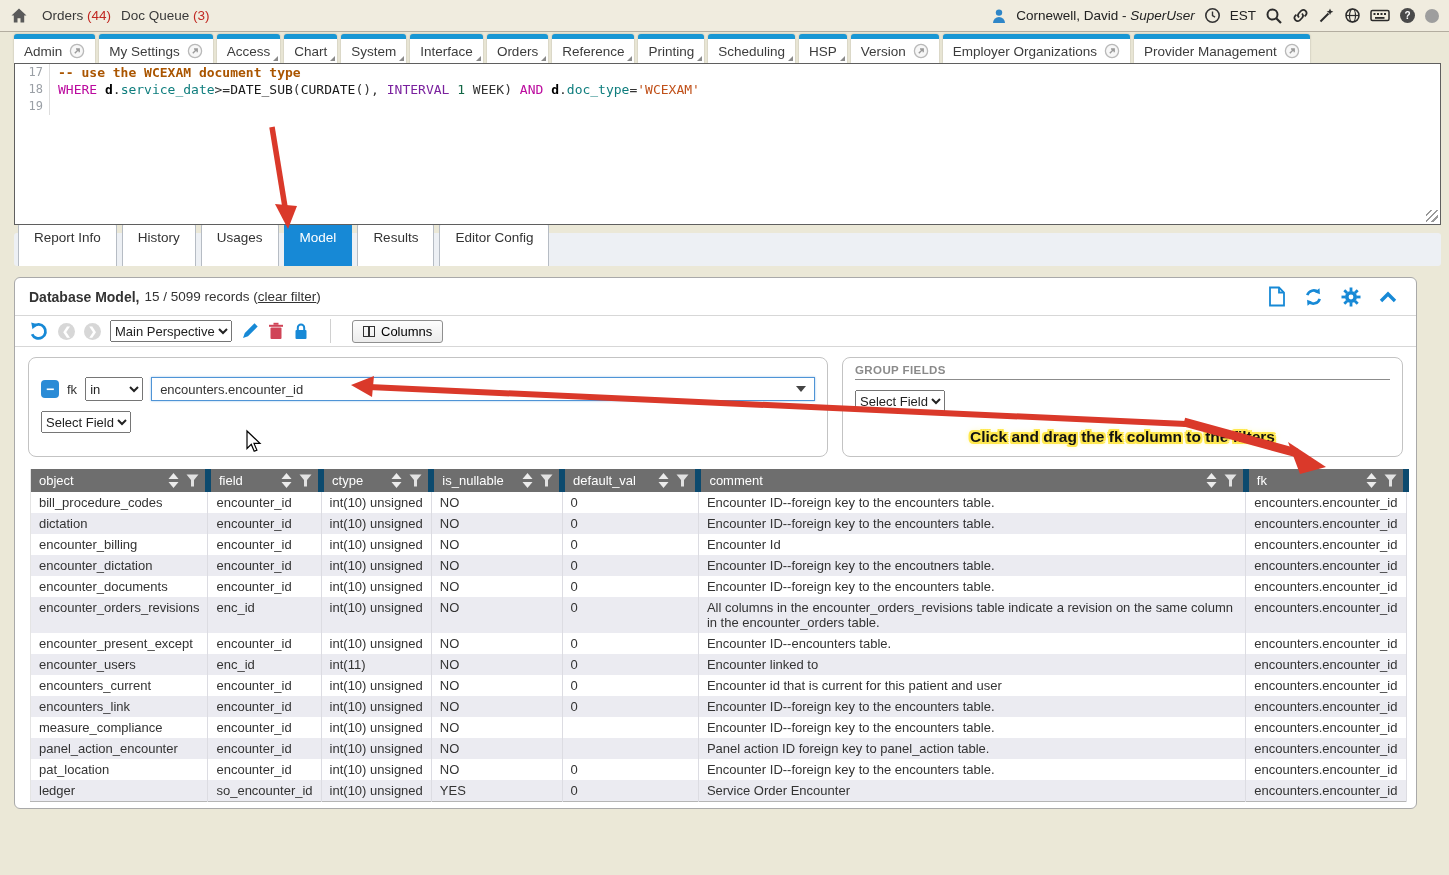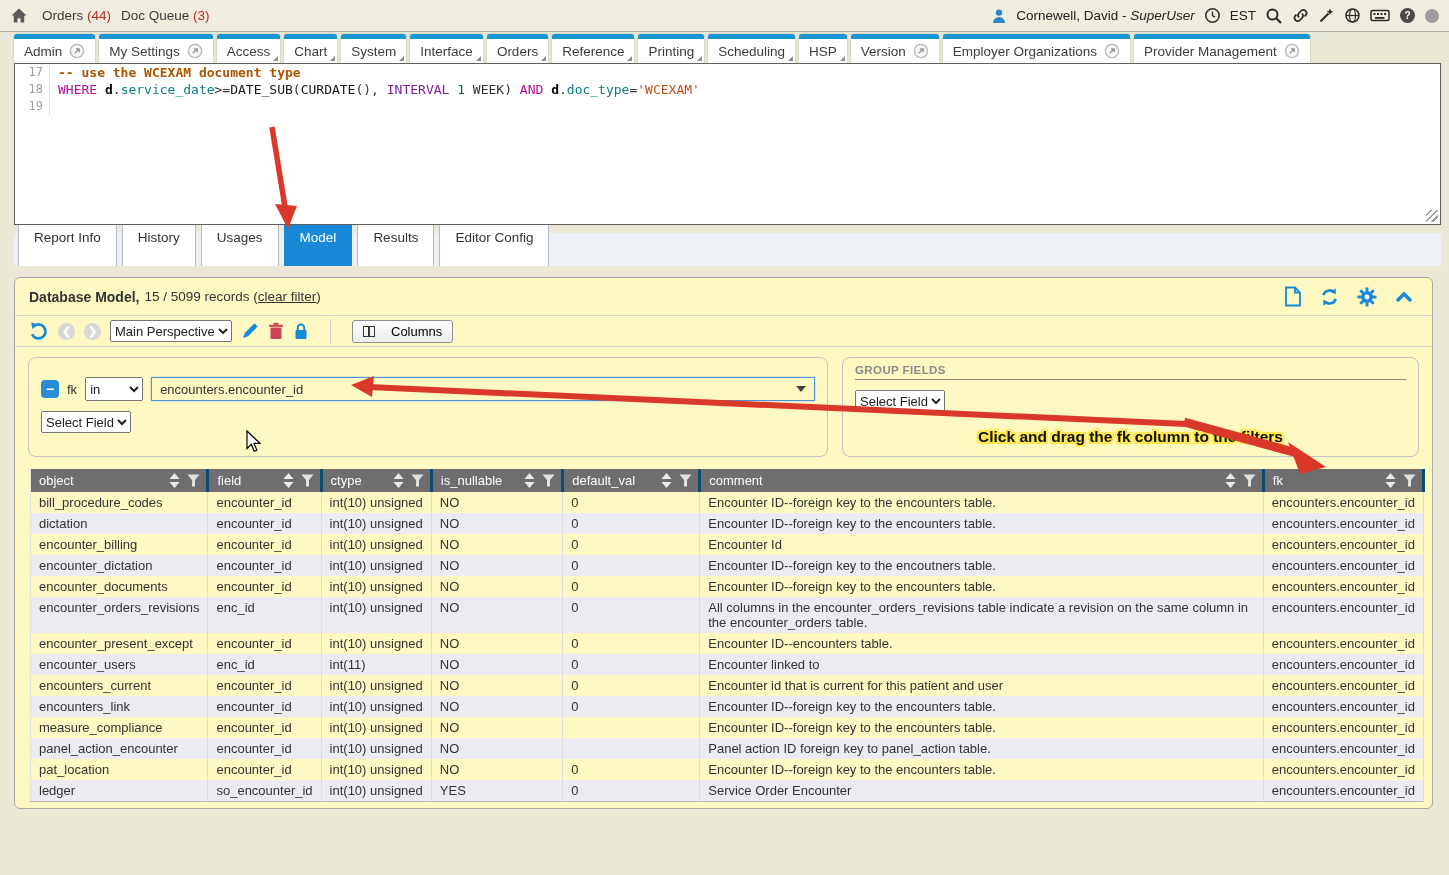--- a/index.html
+++ b/index.html
@@ -30,32 +30,32 @@
   .tk-fn{color:#1a1a1a;}
   .tk-num{color:#116644;}
   .tk-str{color:#c05019;}
   .tk-plain{color:#333;}
   .resize-handle{position:absolute;right:2px;bottom:2px;width:12px;height:12px;background:repeating-linear-gradient(135deg,transparent 0 3px,#999 3px 4.5px);}
   
   .tabstrip{margin:8px 8px 0 14px;background:#edf0f4;border-radius:3px;padding:3px 4px 0;display:flex;gap:5px;height:33px;box-sizing:border-box;align-items:flex-end;}
   .rtab{background:#fff;border:1px solid #b6bcc4;border-bottom:none;border-radius:3px 3px 0 0;padding:6px 15px 21px;font-size:13.5px;color:#333;cursor:pointer;}
   .rtab.active{background:#1789d6;border-color:#1789d6;color:#fff;}
   
-  .panel{margin:11px 16px 0 14px;background:#fef9c3;border:1px solid #a9a9a9;border-radius:6px;box-sizing:border-box;padding-bottom:6px;}
+  .panel{margin:11px 32px 0 14px;background:#ffffff;border:1px solid #a9a9a9;border-radius:6px;box-sizing:border-box;padding-bottom:6px;}
   .panel-header{display:flex;align-items:center;padding:8px 14px;border-bottom:1px solid #d7d7d7;font-size:13.5px;}
   .panel-title{font-weight:bold;font-size:14px;}
   .panel-records{margin-left:5px;}
   .clear-filter{text-decoration:underline;cursor:pointer;color:#333;}
   .panel-hicons{margin-left:auto;display:flex;gap:17px;align-items:center;margin-right:4px;}
   .panel-toolbar{display:flex;align-items:center;gap:9px;padding:5px 14px;border-bottom:1px solid #d7d7d7;height:31px;box-sizing:border-box;}
   .navcirc{width:17px;height:17px;border-radius:50%;background:#d7d7d7;color:#fff;font-size:11px;font-weight:bold;display:inline-flex;align-items:center;justify-content:center;cursor:pointer;}
   select{font-family:"Liberation Sans",sans-serif;font-size:13px;color:#222;}
   .persp-select{height:22px;}
   .toolbar-sep{width:1px;height:24px;background:#d0d0d0;margin:0 12px;}
-  .columns-btn{display:inline-flex;align-items:center;gap:16px;border:1px solid #8f8f8f;border-radius:3px;background:linear-gradient(#fdfdfd,#ececec);padding:3px 10px;font-size:13px;cursor:pointer;}
+  .columns-btn{display:inline-flex;align-items:center;gap:6px;border:1px solid #8f8f8f;border-radius:3px;background:linear-gradient(#fdfdfd,#ececec);padding:3px 10px;font-size:13px;cursor:pointer;}
   .col-ic{width:12px;height:11px;border:1.4px solid #333;box-sizing:border-box;position:relative;}
   .col-ic::after{content:"";position:absolute;left:4.2px;top:0;bottom:0;width:1.4px;background:#333;}
   
   .boxes-row{display:flex;gap:14px;padding:10px 13px 0;align-items:stretch;}
   .fbox{border:1px solid #c3c3c3;border-radius:8px;box-sizing:border-box;padding:6px 12px 10px;position:relative;height:100px;}
   .filters-box{width:800px;flex:none;}
   .group-box{flex:1;}
   .fbox-head{display:flex;align-items:center;justify-content:space-between;border-bottom:1px solid #8c8c8c;padding-bottom:3px;}
   .fbox-title{font-size:11.5px;font-weight:bold;color:#8a8a8a;letter-spacing:.4px;}
   .filter-row{display:flex;align-items:center;gap:8px;margin-top:13px;}
@@ -63,21 +63,21 @@
   .fk-label{font-size:13px;}
   .op-select{height:24px;width:58px;}
   .combo{flex:1;height:24px;border:1px solid #4f94d6;box-shadow:0 0 2px #9cc3e8;display:flex;align-items:center;padding:0 8px;font-size:13px;box-sizing:border-box;cursor:pointer;}
   .combo .caret{margin-left:auto;width:0;height:0;border-left:5px solid transparent;border-right:5px solid transparent;border-top:6px solid #444;}
   .select-field{margin-top:10px;height:22px;}
   .gf-select{margin-top:10px;height:22px;}
   .annotation{margin-top:16px;text-align:center;font-size:15.5px;font-weight:bold;color:#111;
     text-shadow:-2px -2px 0 #ffe84d,2px -2px 0 #ffe84d,-2px 2px 0 #ffe84d,2px 2px 0 #ffe84d,0 2px 0 #ffe84d,0 -2px 0 #ffe84d,2px 0 0 #ffe84d,-2px 0 0 #ffe84d,0 0 6px #ffe84d;}
   
   .dtable{border-collapse:collapse;margin:12px 7px 0 15px;table-layout:fixed;font-size:13px;}
-  .dtable th{background:#6e6e6e;color:#fff;font-weight:normal;text-align:left;padding:4px 6px 4px 8px;border-right:3px solid #0c4a6e;cursor:pointer;}
+  .dtable th{background:#6e6e6e;color:#fff;font-weight:normal;text-align:left;padding:4px 6px 4px 8px;border-right:6px solid #0c4a6e;cursor:pointer;}
   .th-inner{display:flex;align-items:center;}
   .th-icons{margin-left:auto;display:flex;align-items:center;gap:7px;}
   .dtable td{padding:3px 8px;border-right:1px solid #dcdce2;color:#333;vertical-align:top;overflow:hidden;white-space:nowrap;text-overflow:clip;}
   .dtable td.wrap{white-space:normal;}
   .dtable tr:nth-child(even){background:#ebebf1;}
   .dtable{border-bottom:1px solid #b5b5b5;border-left:1px solid #e4e4e4;}
   
   .overlay{position:absolute;left:0;top:0;pointer-events:none;z-index:60;}
 </style>
 </head>

